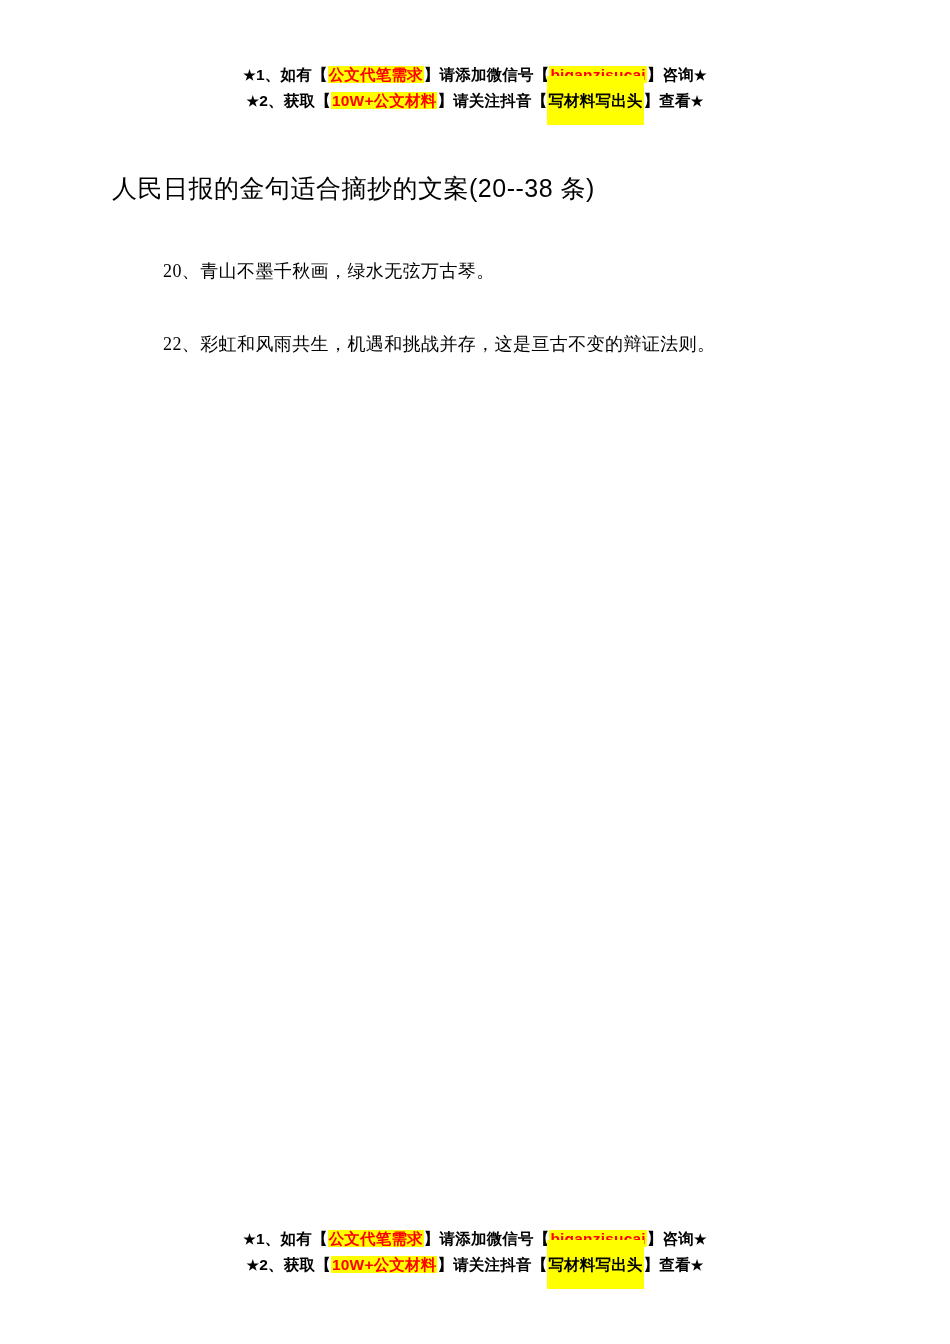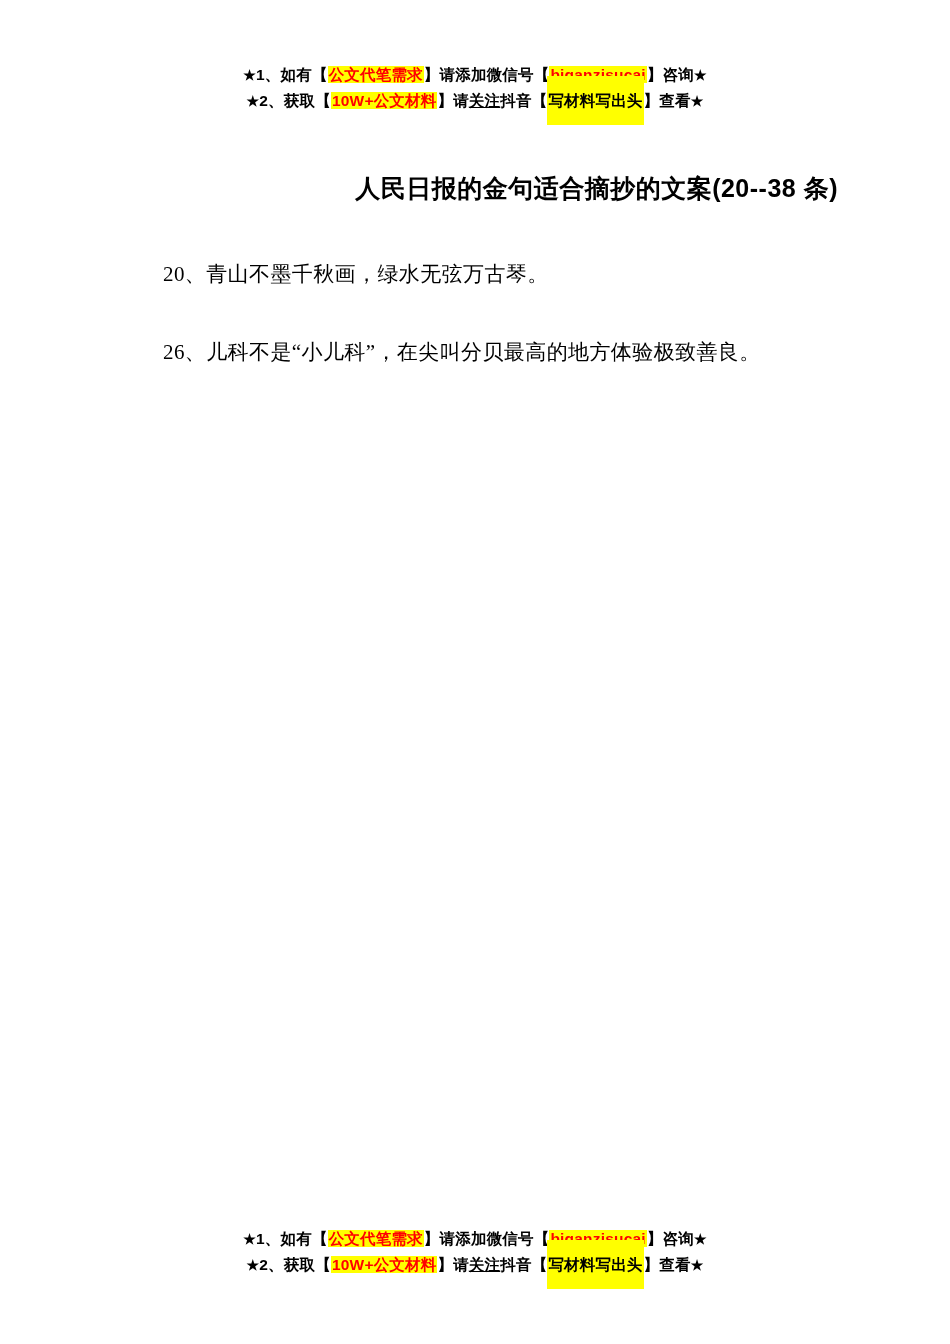--- a/index.html
+++ b/index.html
@@ -49,43 +49,42 @@
     background: #ffff00;
     color: #ff0000;
     padding: 0 1px;
   }
   .hl-yellow-black {
     background: #ffff00;
     color: #000000;
     padding: 16px 1px;
   }
   .underline {
-    text-decoration: underline;
   }
   .star {
     font-size: 14px;
   }
 
   
   .doc-title {
-    text-align: right;
+    text-align: left;
     font-family: "Liberation Sans", sans-serif;
-    font-weight: bold;
+    font-weight: normal;
     font-size: 25px;
     letter-spacing: 0.5px;
     margin-top: 58px;
     color: #000;
   }
 
   
   .body-copy {
     margin-top: 52px;
   }
   .para {
-    font-size: 21px;
+    font-size: 18px;
     line-height: 1.62;
     text-indent: 51px;
     margin: 0 0 44px 0;
     text-align: justify;
     letter-spacing: 0.4px;
     font-family: "Liberation Serif", "DejaVu Serif", serif;
   }
 </style>
 </head>
 <body>
@@ -98,21 +97,21 @@
     </span>
     <span class="line">
       <span class="star">★</span><span>2、获取</span><span>【</span><span class="hl-yellow-red">10W+公文材料</span><span>】</span><span>请</span><span class="underline">关注</span><span>抖音</span><span>【</span><span class="hl-yellow-black">写材料写出头</span><span>】</span><span>查看</span><span class="star">★</span>
     </span>
   </div>
 
   <h1 class="doc-title">人民日报的金句适合摘抄的文案(20--38 条)</h1>
 
   <div class="body-copy">
     <p class="para">20、青山不墨千秋画，绿水无弦万古琴。</p>
-    <p class="para">26、儿科不是“小儿科”，在尖叫分贝最高的地方体验极致善良。</p>
+    <p class="para">22、彩虹和风雨共生，机遇和挑战并存，这是亘古不变的辩证法则。</p>
   </div>
 
   <div class="banner banner-bottom">
     <span class="line">
       <span class="star">★</span><span>1、如有</span><span>【</span><span class="hl-yellow-red">公文代笔需求</span><span>】</span><span>请添加微信号</span><span>【</span><span class="hl-yellow-red">biganzisucai</span><span>】</span><span>咨询</span><span class="star">★</span>
     </span>
     <span class="line">
       <span class="star">★</span><span>2、获取</span><span>【</span><span class="hl-yellow-red">10W+公文材料</span><span>】</span><span>请</span><span class="underline">关注</span><span>抖音</span><span>【</span><span class="hl-yellow-black">写材料写出头</span><span>】</span><span>查看</span><span class="star">★</span>
     </span>
   </div>

